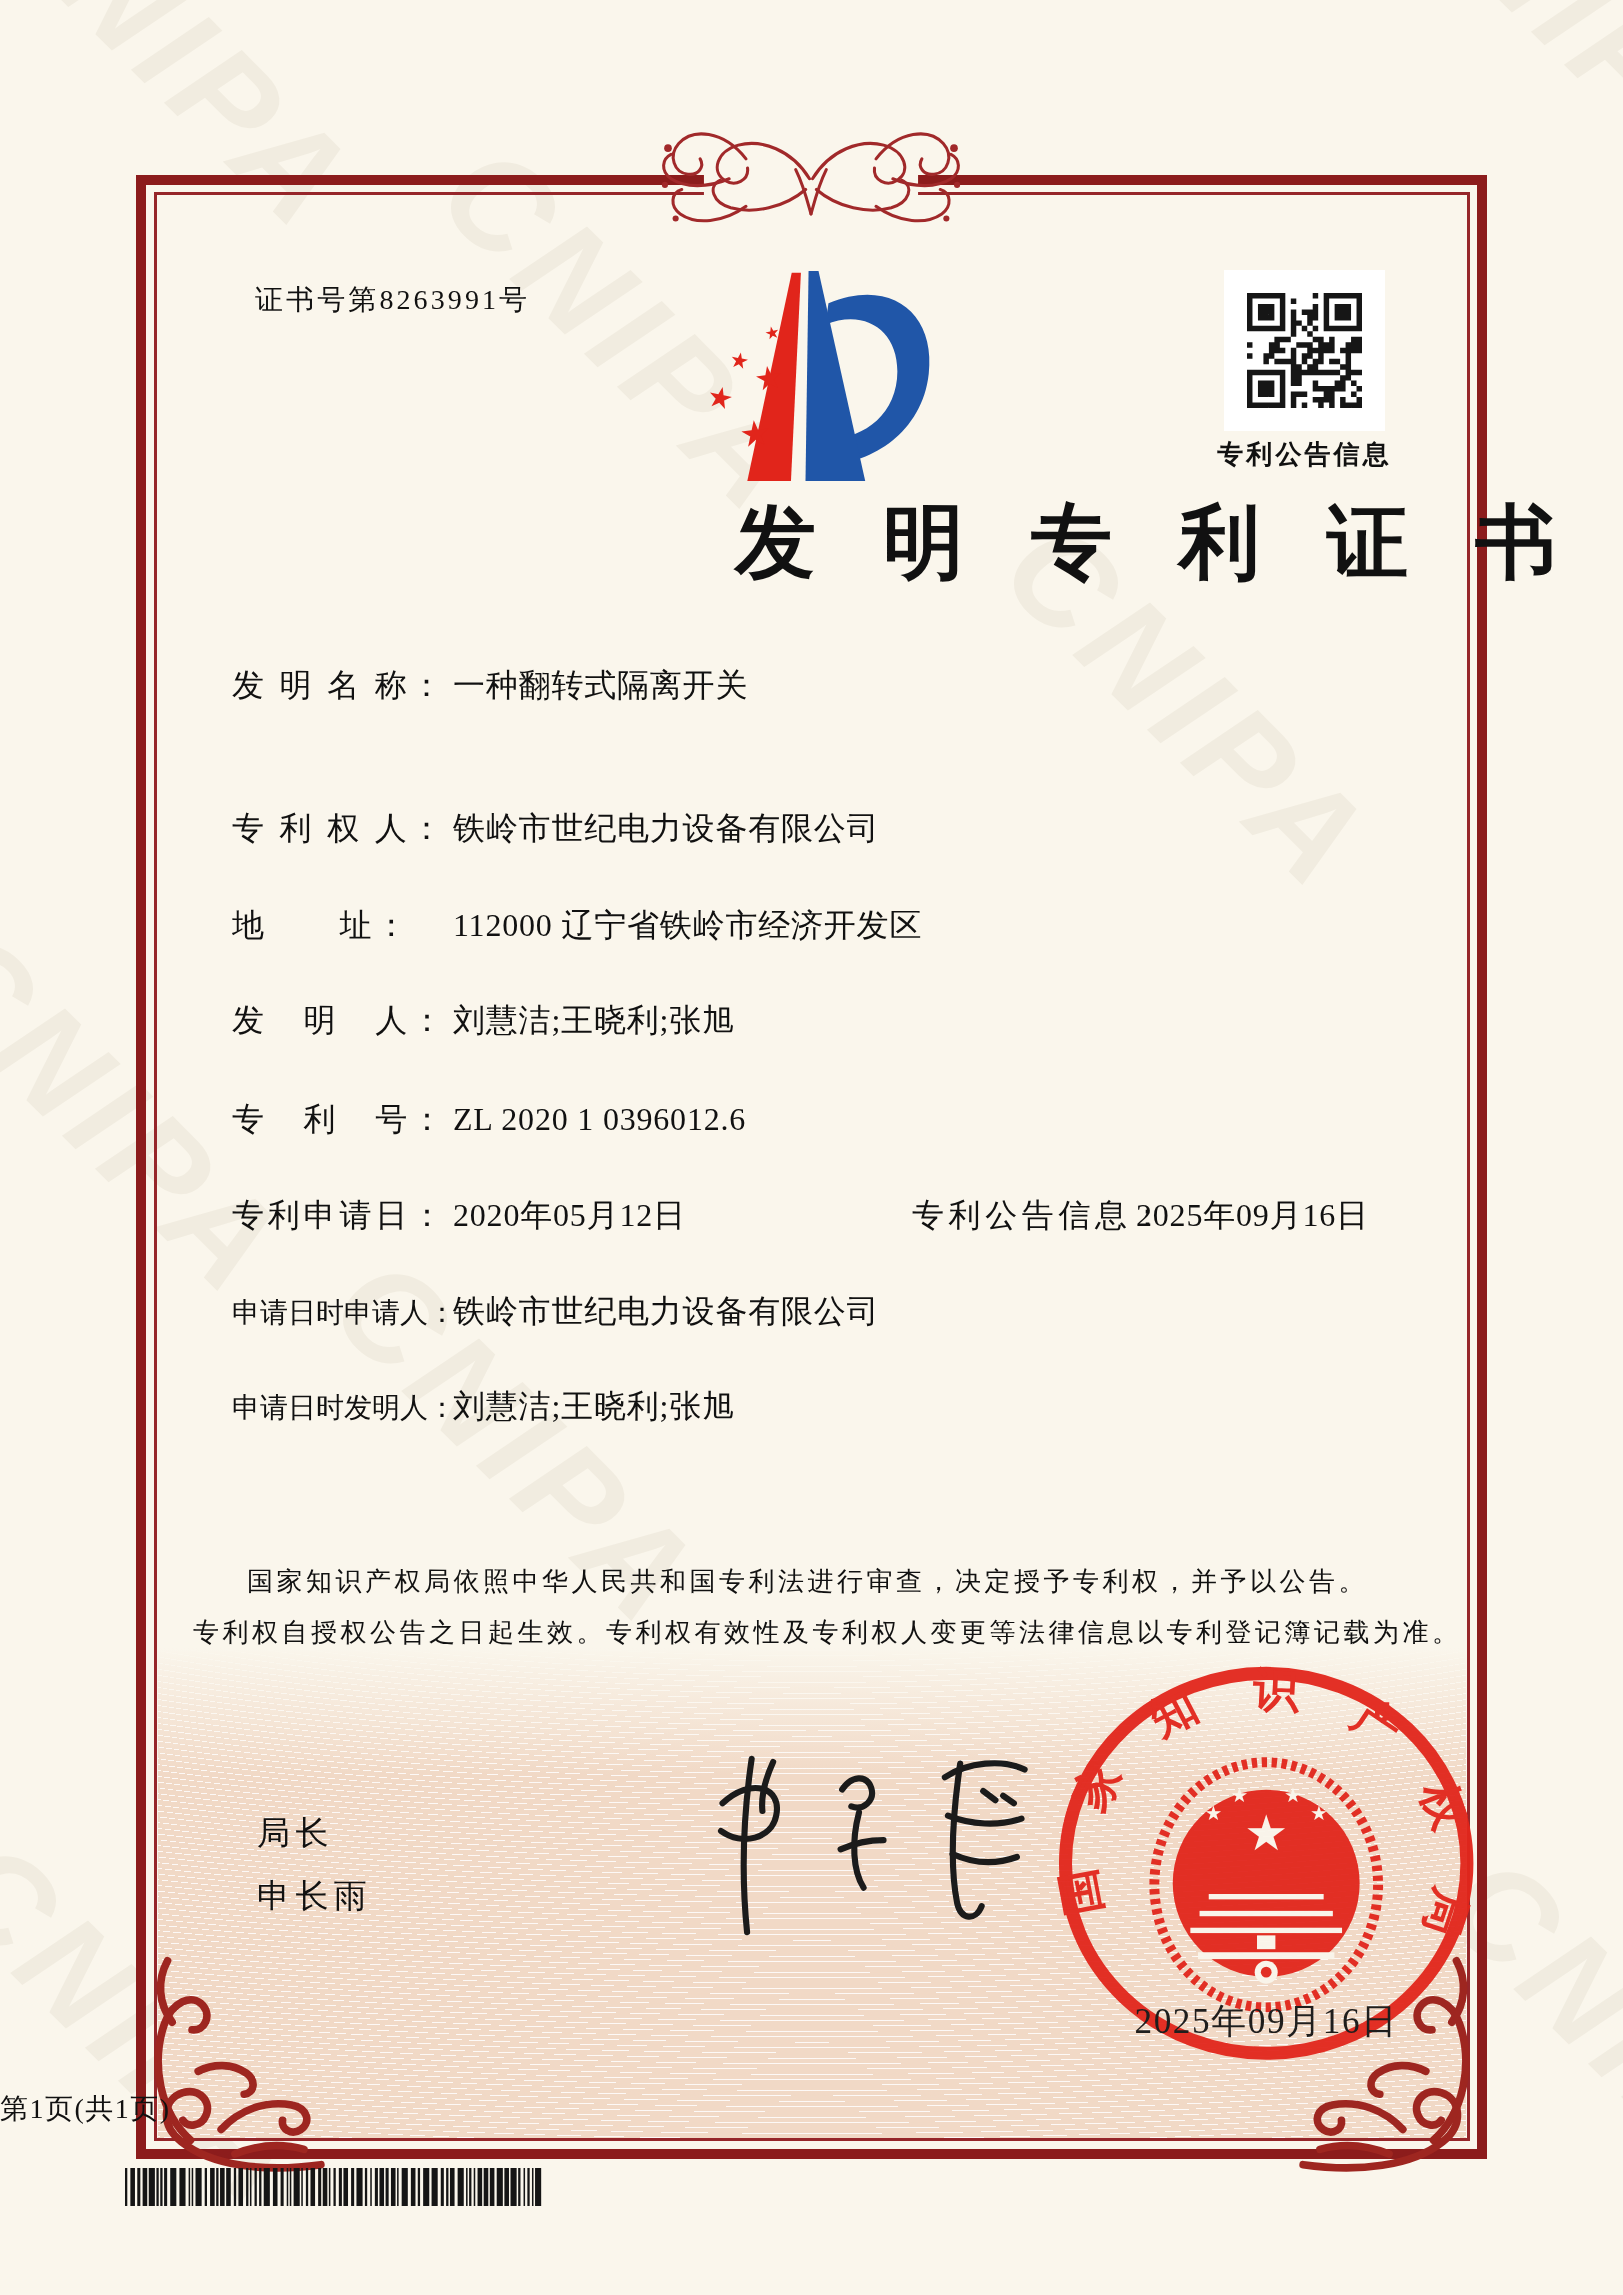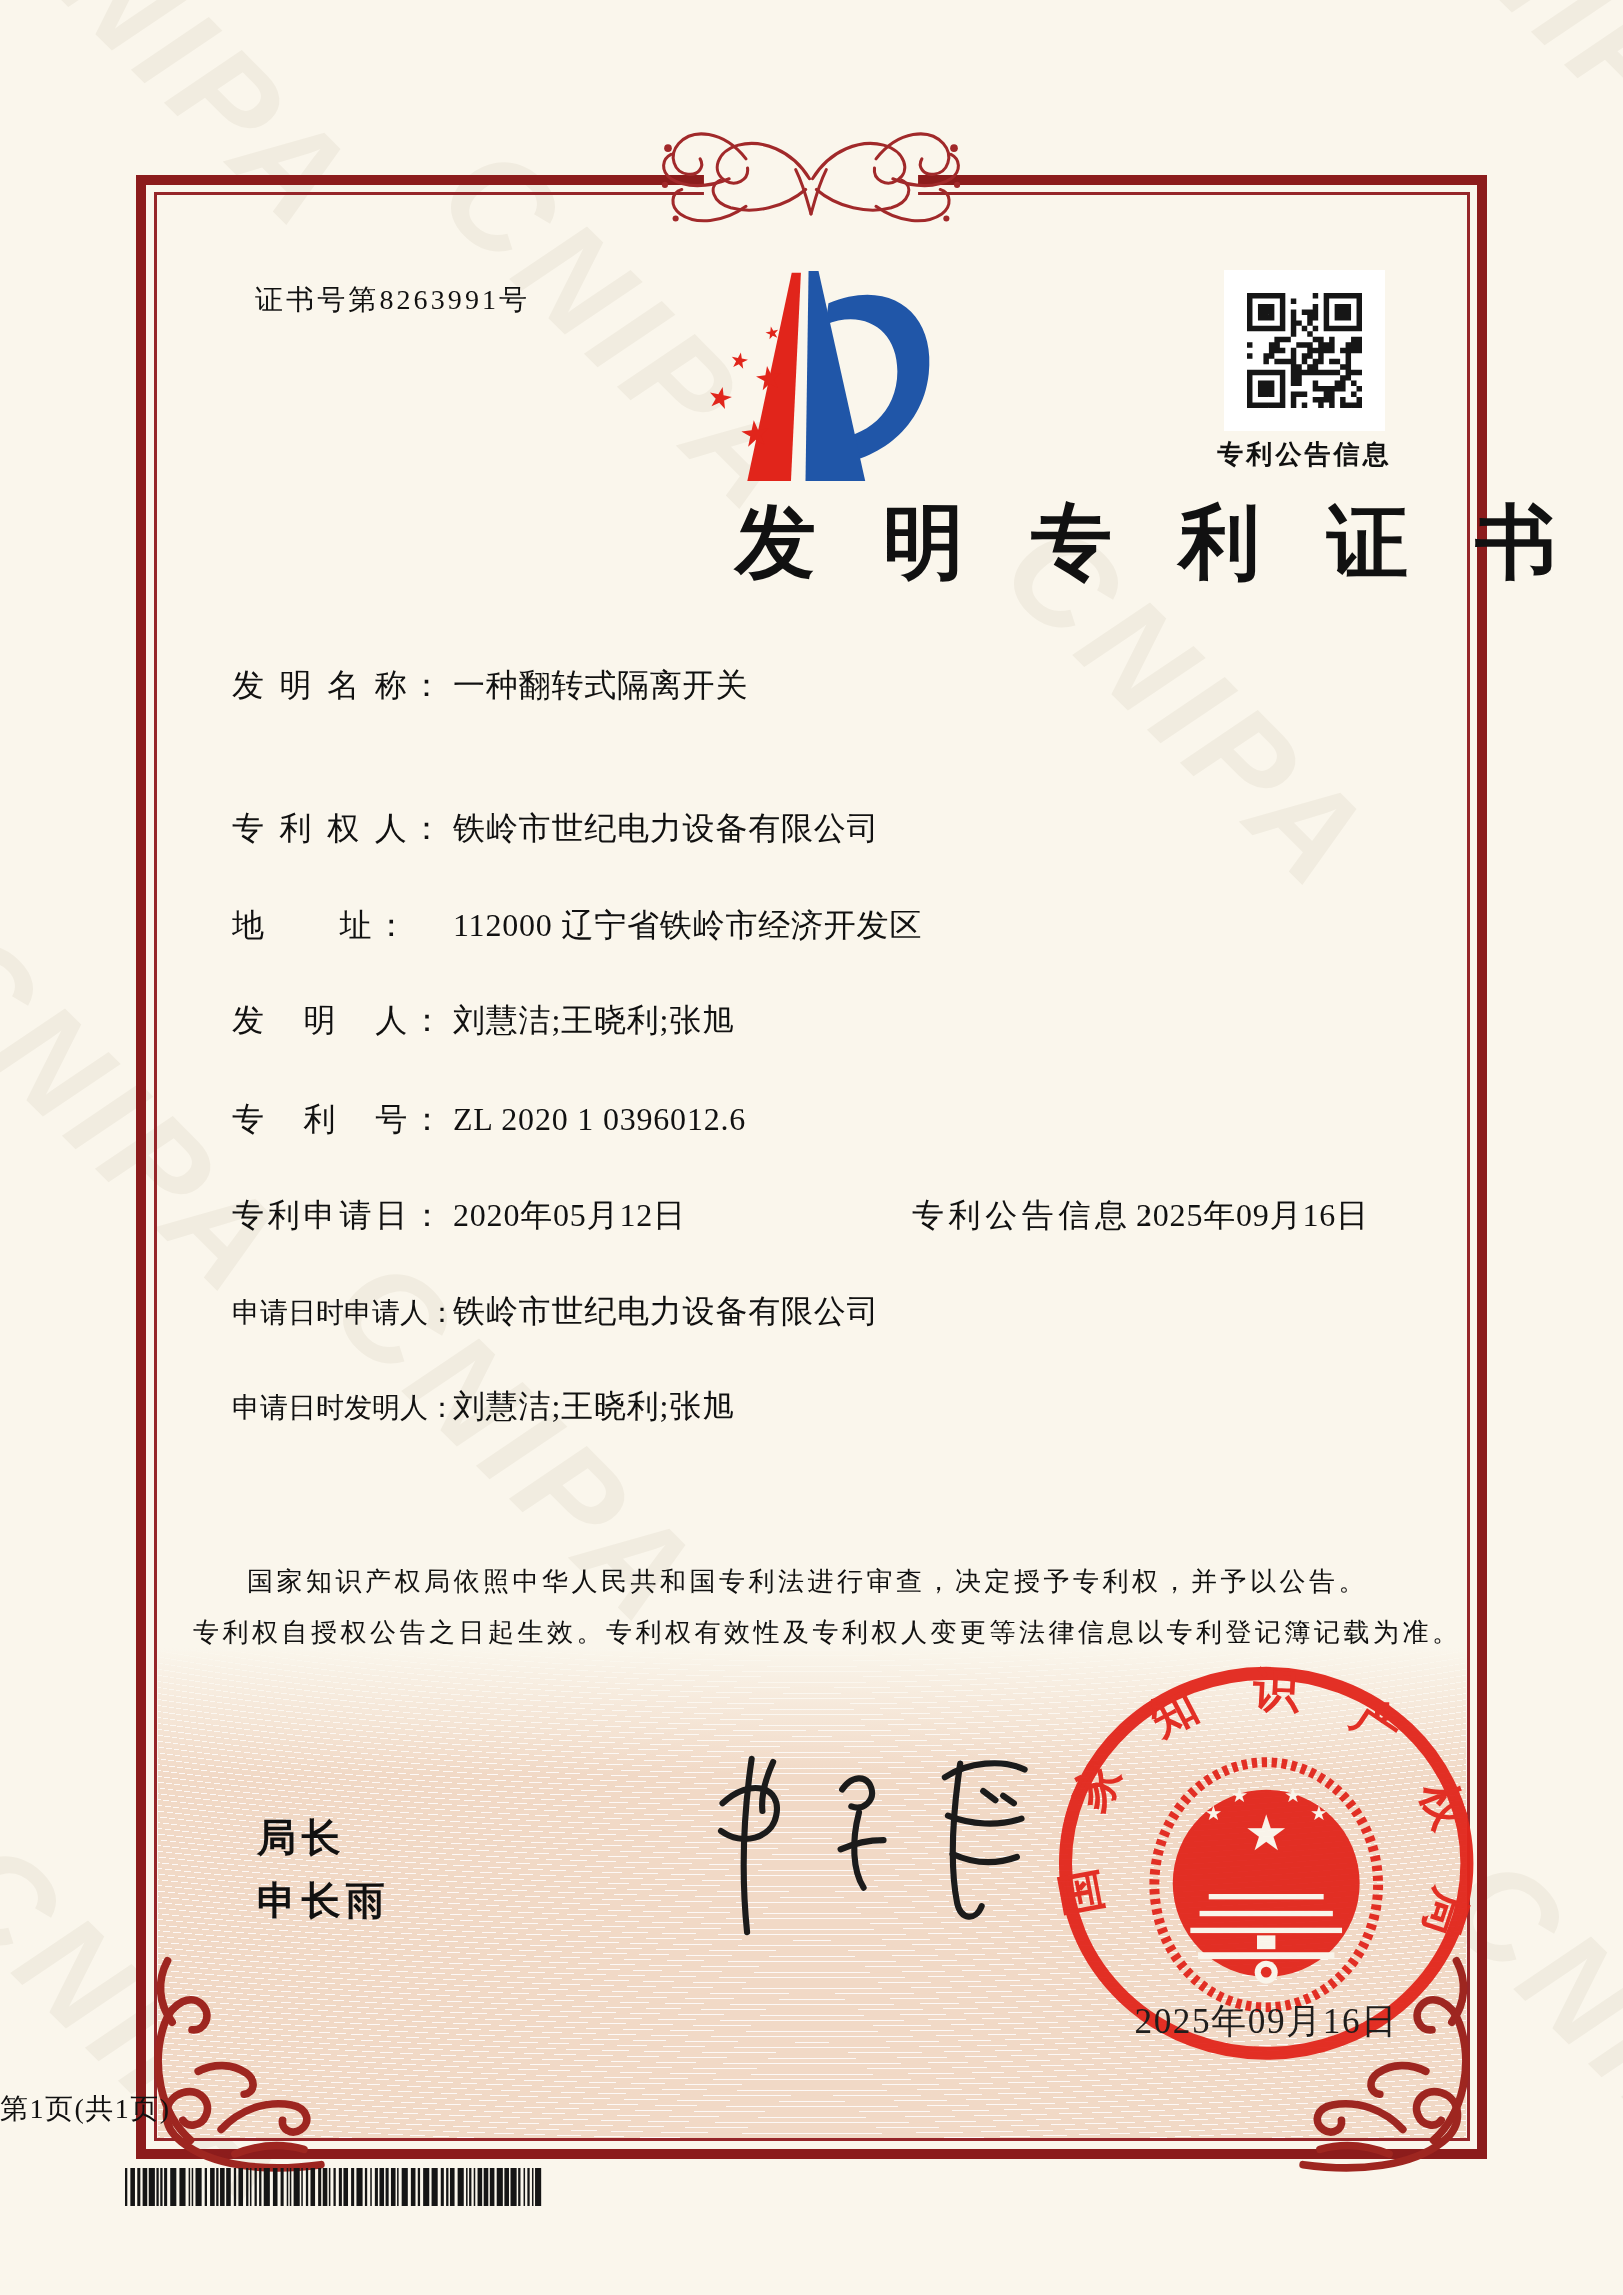--- a/index.html
+++ b/index.html
@@ -77,21 +77,21 @@
   .row.long{font-size:32px;}
   .row.long .lbl{width:221px;font-size:28px;letter-spacing:0;}
   
   .statement{position:absolute;left:193px;top:1556px;width:1296px;z-index:4;}
   .statement .line{font-size:26px;line-height:51px;letter-spacing:3.5px;white-space:nowrap;}
   .statement .line.first{text-indent:54px;}
   
   .director-title,.director-name{
     position:absolute;left:257px;z-index:4;
     font-family:"Liberation Sans","DejaVu Sans",sans-serif;
-    font-size:39px;letter-spacing:5.4px;font-weight:700;
+    font-size:33px;letter-spacing:5.4px;font-weight:400;
   }
   .director-title{top:1811px;}
   .director-name{top:1874px;}
   .sig{position:absolute;left:675px;top:1742px;width:414px;height:207px;z-index:5;}
   .seal{position:absolute;left:1040px;top:1655px;width:457px;height:429px;z-index:6;opacity:.95;}
   
   .footer{
     position:absolute;left:0;top:2090px;width:1623px;text-align:left;
     font-size:28px;letter-spacing:1.5px;z-index:4;
   }

